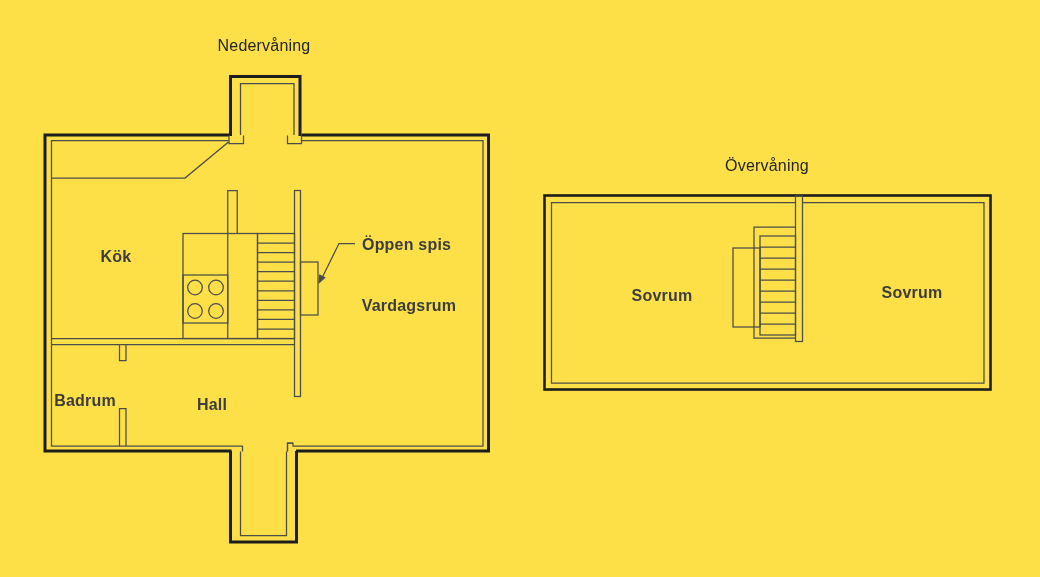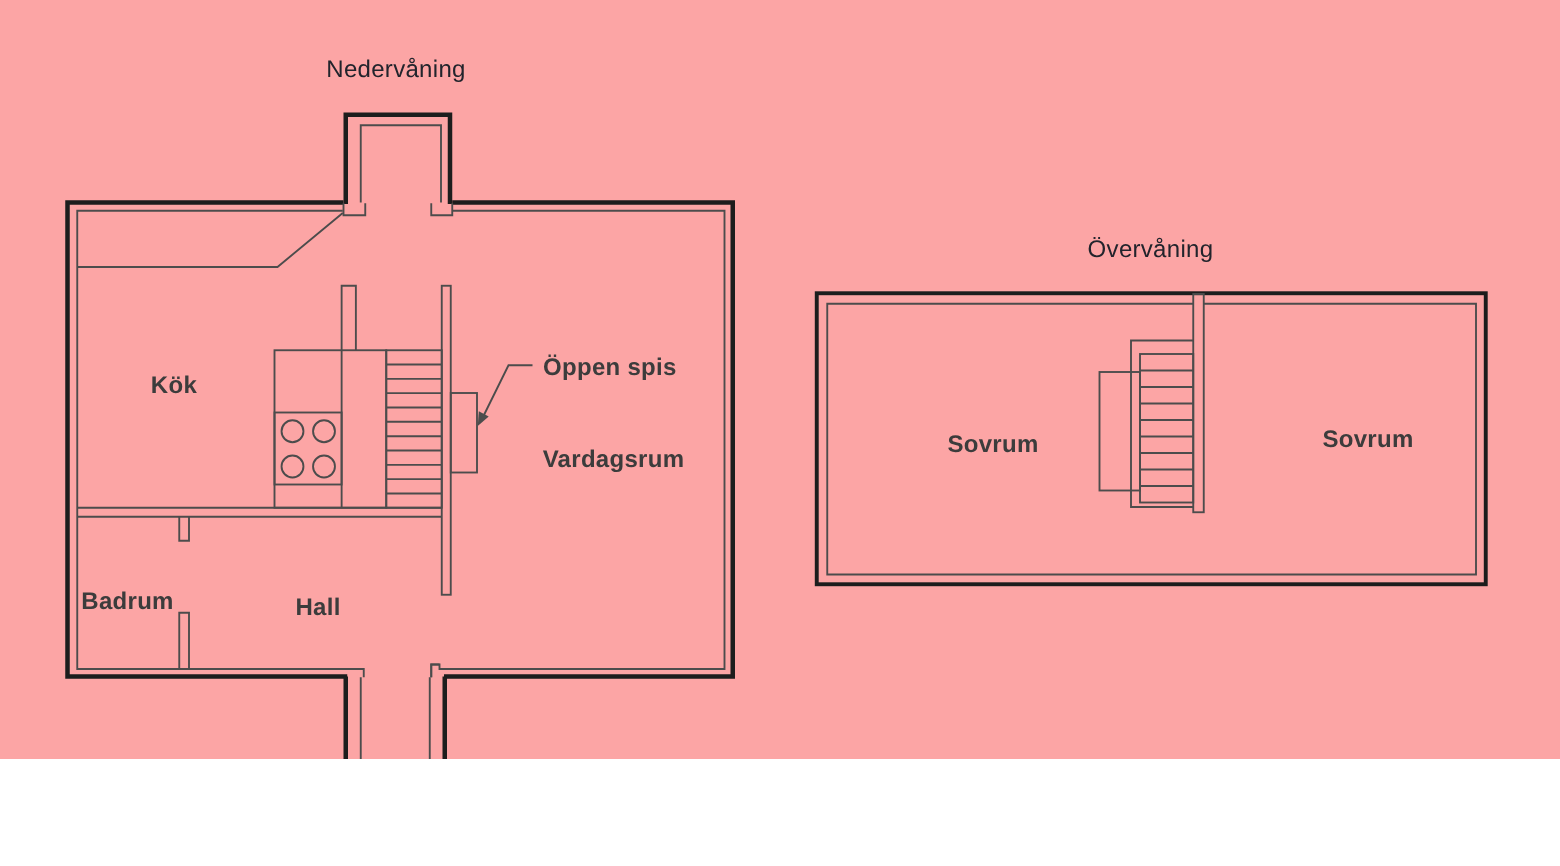--- a/index.html
+++ b/index.html
@@ -1,19 +1,19 @@
 <!DOCTYPE html>
 <html><head>
 <meta charset="utf-8">
 <style>
   html,body{margin:0;padding:0;background:#ffffff;}
   .stage{
     position:relative;
-    width:1040px;height:506px;
-    background:#fca5a5;
+    width:1040px;height:577px;
+    background:#fde047;
     font-family:"Liberation Sans","DejaVu Sans",sans-serif;
     overflow:hidden;
   }
   svg{display:block;}
   .ln{fill:none;stroke-linecap:butt;stroke-linejoin:miter;}
   .w3{stroke-width:3;}
   .w26{stroke-width:2.6;}
   .t{stroke-width:1.25;}
   text{font-family:"Liberation Sans","DejaVu Sans",sans-serif;}
   .title-text{font-size:16px;font-weight:400;letter-spacing:.2px;}

